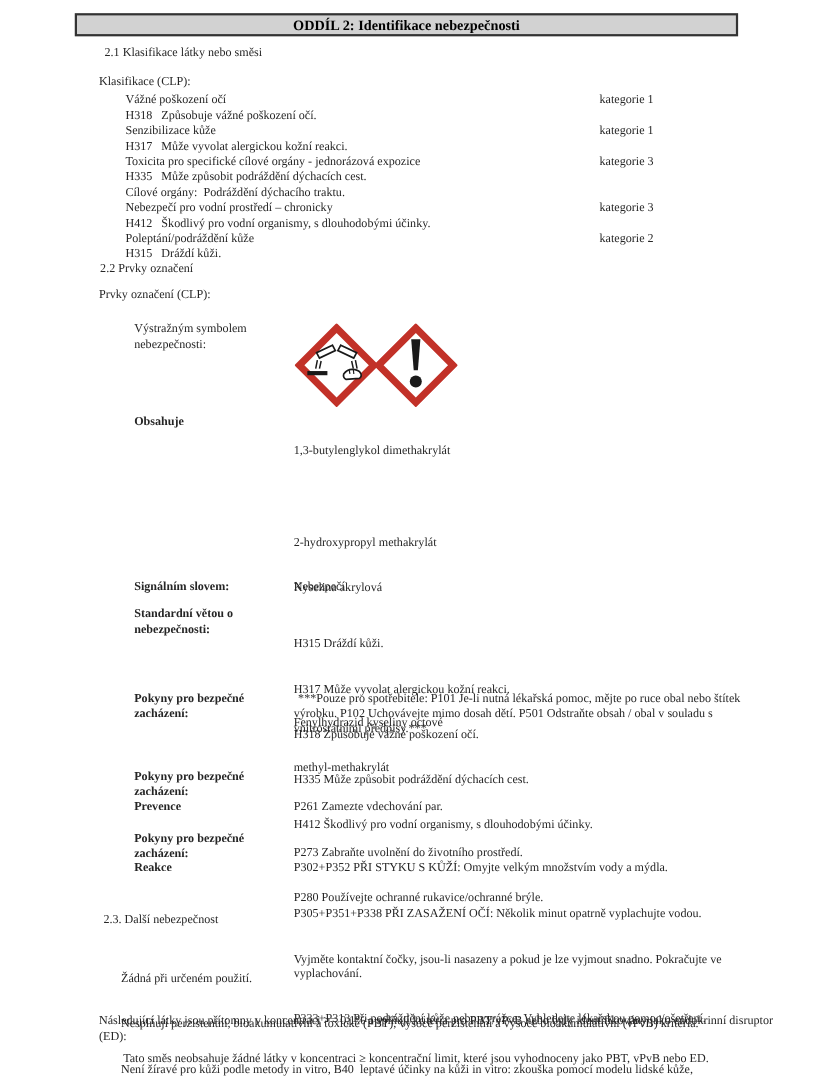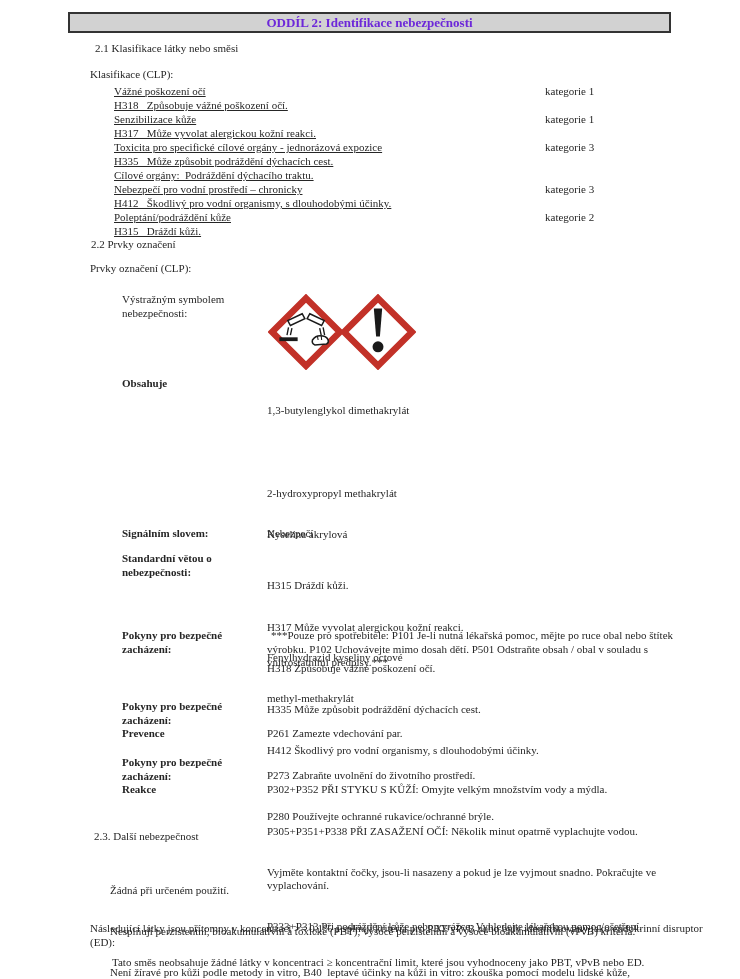--- a/index.html
+++ b/index.html
@@ -23,25 +23,25 @@
   .pre{white-space:pre-wrap;}
   
   #hdr{
     left:68px;top:12px;width:599px;height:17px;
     background:var(--header-bg);
     border:2px solid var(--header-border);
     text-align:center;
     font-weight:bold;
     font-size:13px;
     line-height:17px;
-    color:#6d28d9;
+    color:#000000;
   }
   
   .clsrow{position:relative;height:14px;line-height:14px;}
-  .clsrow .t{margin-left:114px;white-space:pre-wrap;text-decoration:underline;}
+  .clsrow .t{margin-left:114px;white-space:pre-wrap;}
   .clsrow .c{position:absolute;left:545px;top:0;white-space:nowrap;}
   
   .pair{position:absolute;left:0;width:740px;}
   .pair .lab{position:absolute;left:122px;top:0;width:138px;font-weight:bold;line-height:13.7px;}
   .pair .val{position:absolute;left:267px;top:0;width:418px;line-height:13.7px;white-space:pre-wrap;}
   .line{min-height:13.7px;}
   
   #picto-wrap{left:268px;top:294px;width:160px;height:78px;}
   .picto{position:absolute;top:0;width:76px;height:76px;}
   

